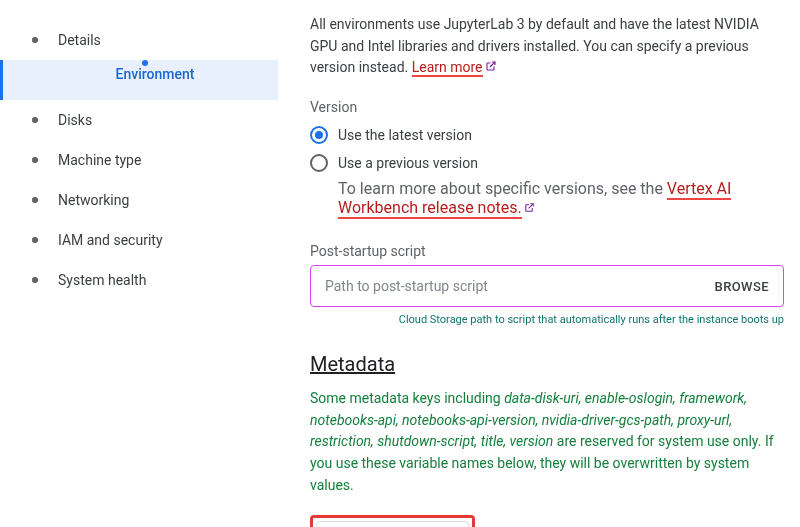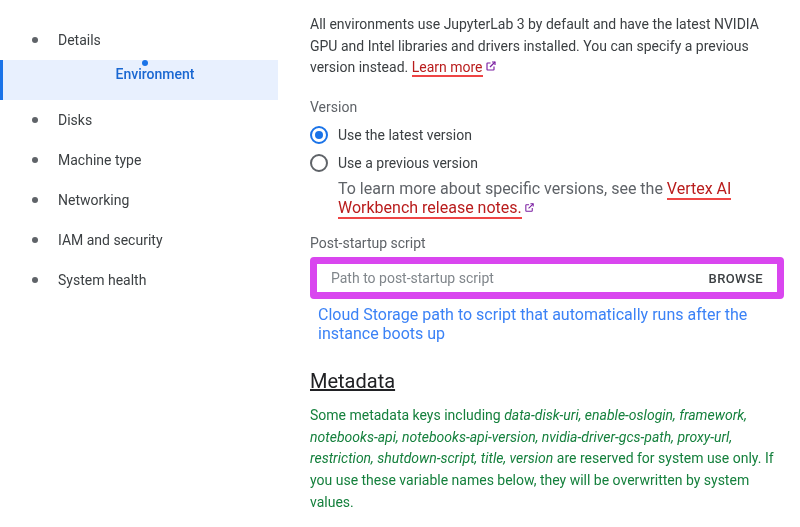--- a/index.html
+++ b/index.html
@@ -99,47 +99,48 @@
       background: #1a73e8;
       border-radius: 50%;
     }
     .radio-text { color: #3c4043; }
     .radio-help {
       color: #5f6368;
       font-size: 16px;
       margin-left: 28px;
       margin-top: 2px;
     }
-    .section { margin-top: 18px; }
+    .section { margin-top: 26px; }
     .script-field {
       display: flex;
       align-items: center;
-      border: 7px solid #d946ef;
+      border: 1px solid #d946ef;
       border-radius: 4px;
       height: 42px;
       padding: 4px 14px;
       margin-top: 6px;
     }
     .script-field .ph {
       flex: 1;
       color: #80868b;
       font-size: 14px;
     }
     .script-field .browse {
       color: #3c4043;
       font-weight: 500;
       letter-spacing: 0.4px;
       font-size: 13px;
       text-align: right;
     }
     .helper {
-      color: #3b82f6;
-      font-size: 16px;
+      color: #0f766e;
+      font-size: 11px;
       margin-top: 6px;
       margin-left: 8px;
+      text-align: right;
     }
     h2.metadata {
       font-size: 20px;
       font-weight: 400;
       color: #202124;
       margin-top: 26px;
       margin-bottom: 12px;
       text-decoration: underline;
     }
     .metadata-desc {

